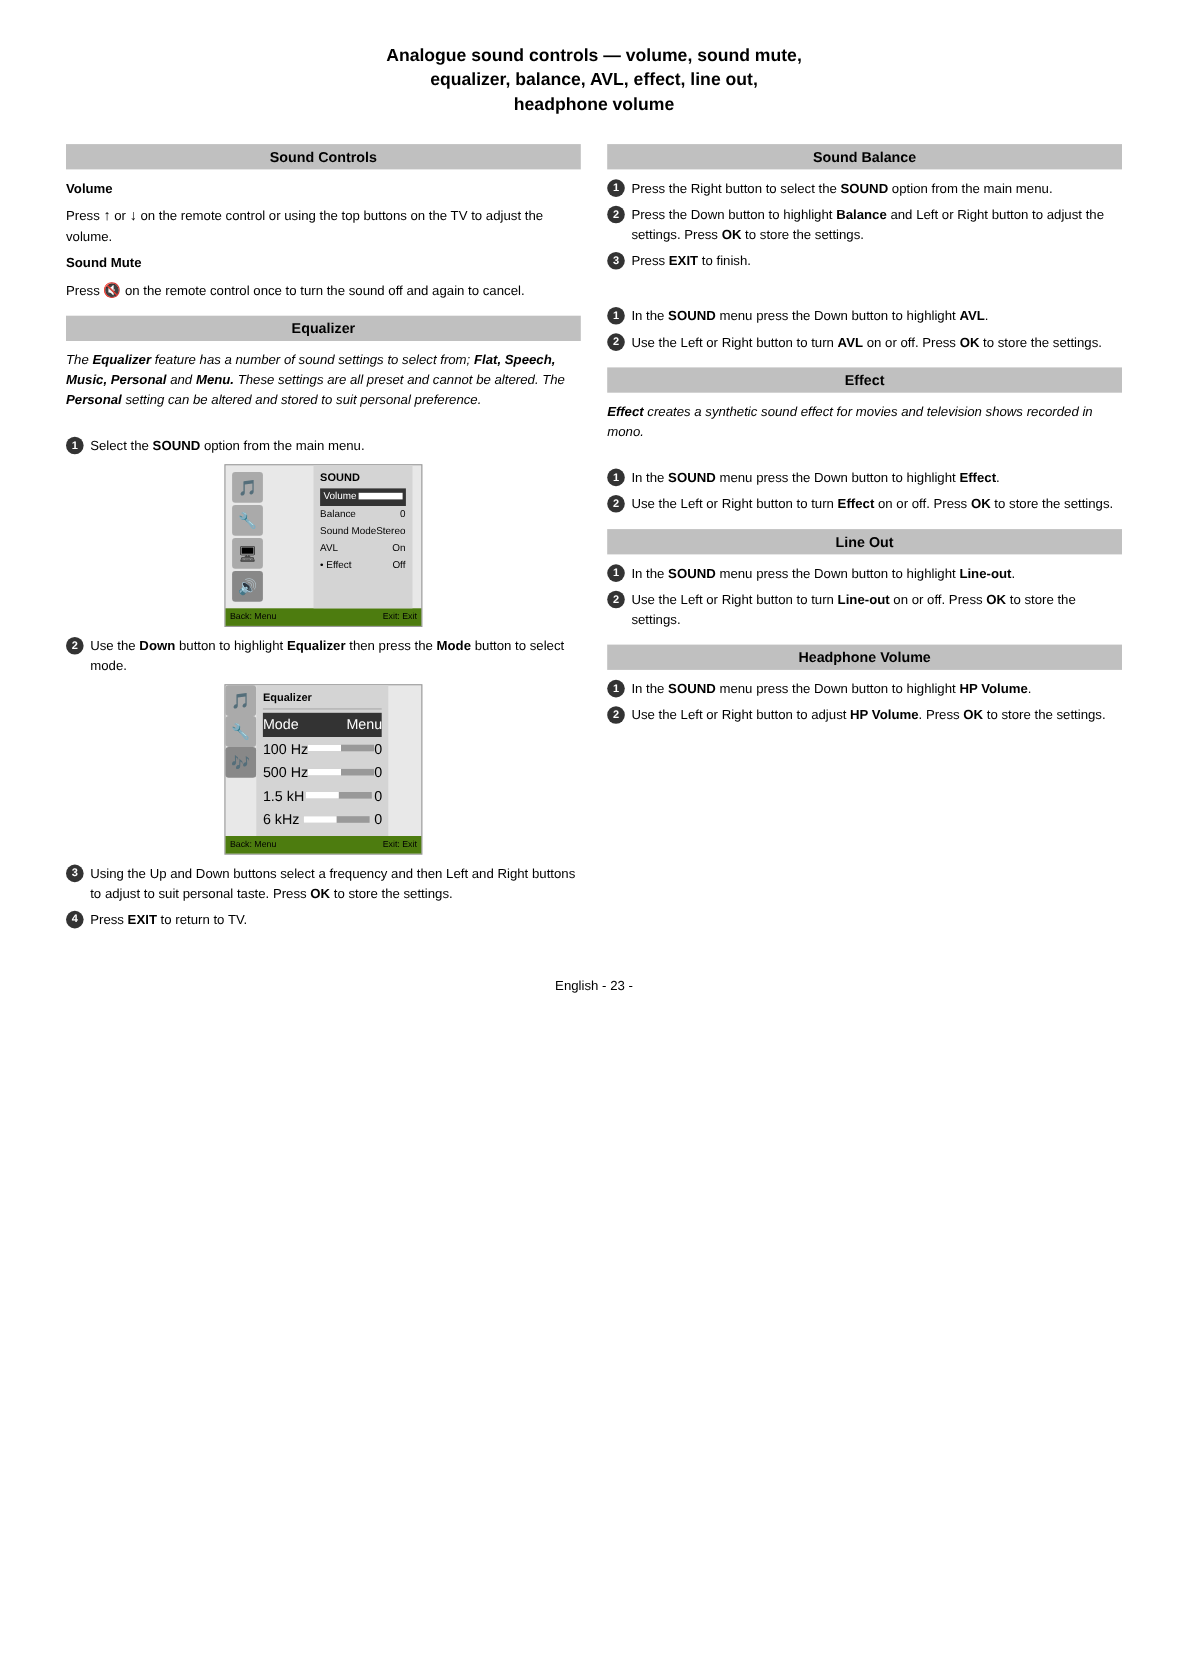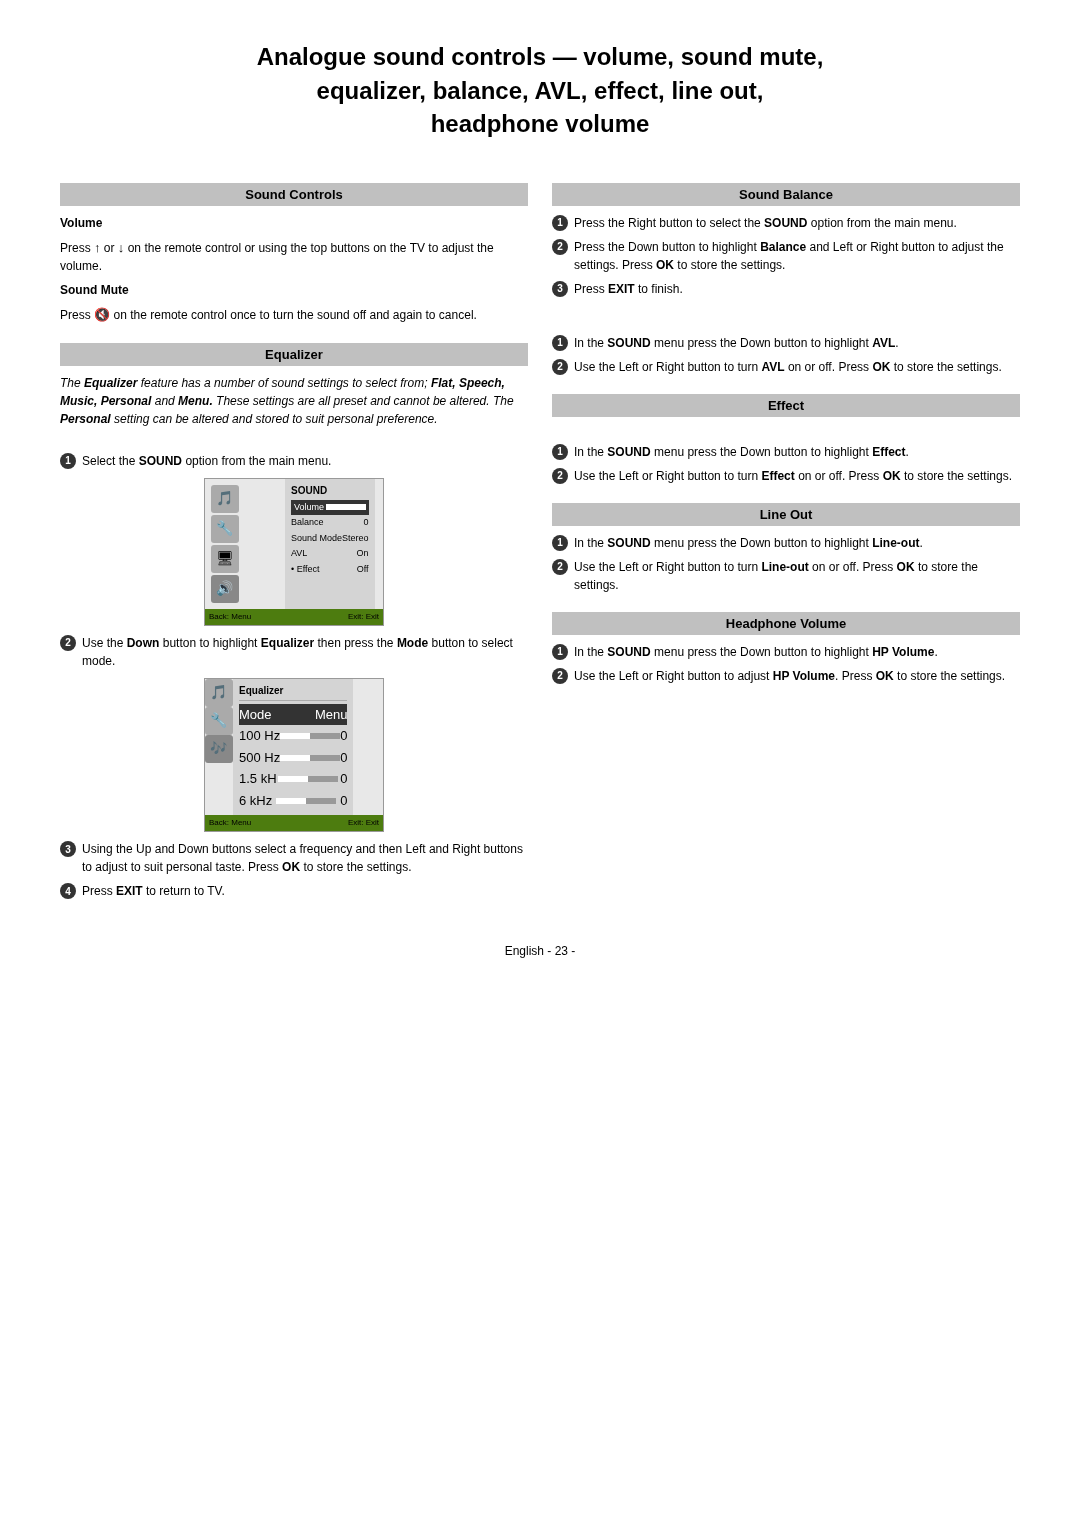--- a/index.html
+++ b/index.html
@@ -7,21 +7,21 @@
       background: #fff;
       font-family: Arial, sans-serif;
       font-size: 13px;
       color: #000;
       width: 1080px;
       min-height: 1527px;
       padding: 40px 60px;
     }
     .page-title {
       text-align: center;
-      font-size: 24px;
+      font-size: 16px;
       font-weight: bold;
       margin-bottom: 24px;
       line-height: 1.4;
     }
     .two-col {
       display: grid;
       grid-template-columns: 1fr 1fr;
       gap: 0 24px;
     }
     .section-header {
@@ -168,21 +168,20 @@
     .page-bottom {
       text-align: center;
       font-size: 12px;
       margin-top: 30px;
     }
     .left-col, .right-col {
       padding: 0;
     }
     .section-block {
       margin-bottom: 14px;
-      margin-top: 18px;
     }
     .volume-subtitle {
       font-weight: bold;
       font-size: 12px;
       margin-bottom: 4px;
     }
     .remote-icon {
       display: inline-block;
       font-size: 13px;
     }
@@ -368,20 +367,23 @@
         <div class="numbered-item">
           <span class="circle-num">2</span>
           <span class="numbered-item-text">Use the Left or Right button to turn <strong>AVL</strong> on or off. Press <strong>OK</strong> to store the settings.</span>
         </div>
       </div>
     </div>
 
     <div class="section-block">
       <div class="section-header">Effect</div>
       <div class="section-content">
+        <p class="italic">
+          <strong><em>Effect</em></strong> <em>creates a synthetic sound effect for movies and television shows recorded in mono.</em>
+        </p>
         <br>
         <div class="numbered-item">
           <span class="circle-num">1</span>
           <span class="numbered-item-text">In the <strong>SOUND</strong> menu press the Down button to highlight <strong>Effect</strong>.</span>
         </div>
         <div class="numbered-item">
           <span class="circle-num">2</span>
           <span class="numbered-item-text">Use the Left or Right button to turn <strong>Effect</strong> on or off. Press <strong>OK</strong> to store the settings.</span>
         </div>
       </div>

